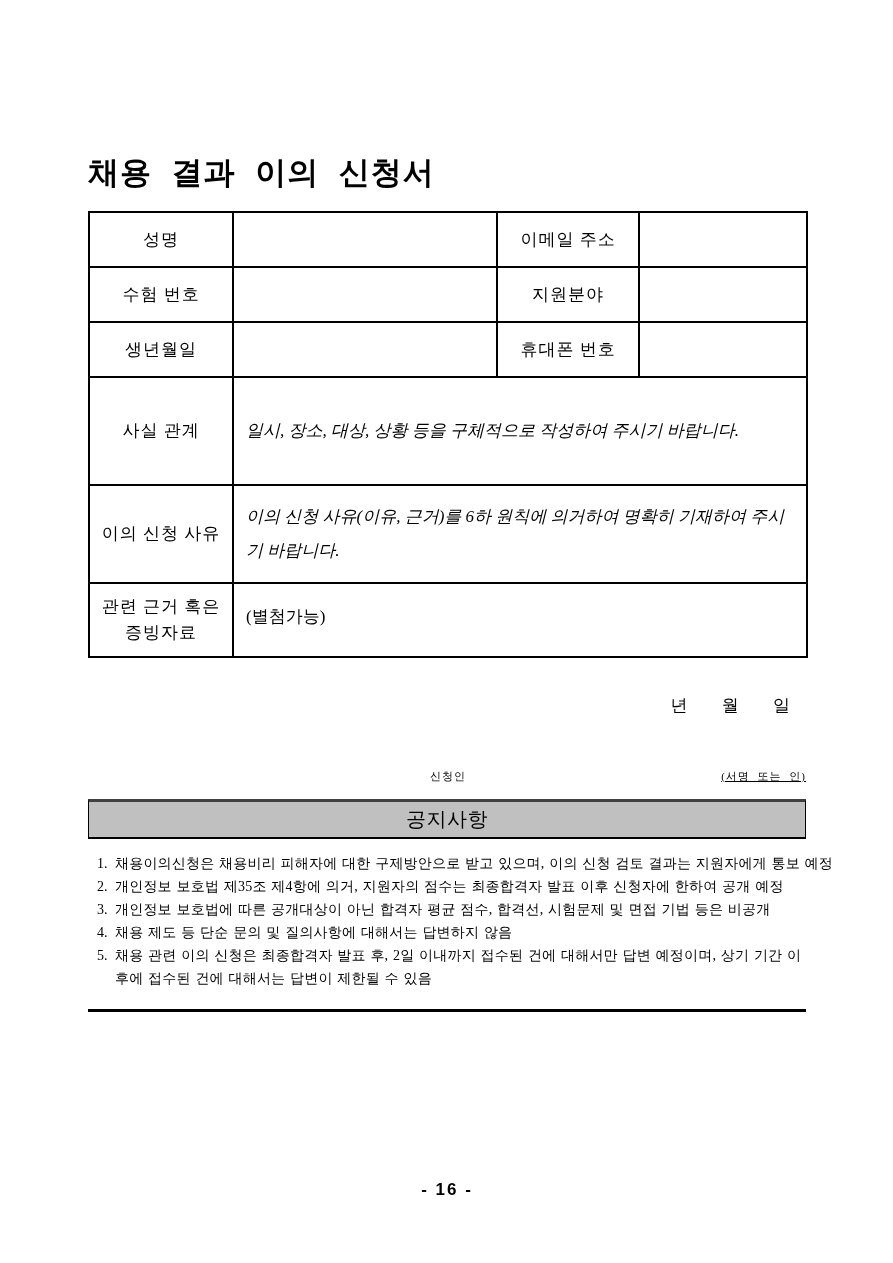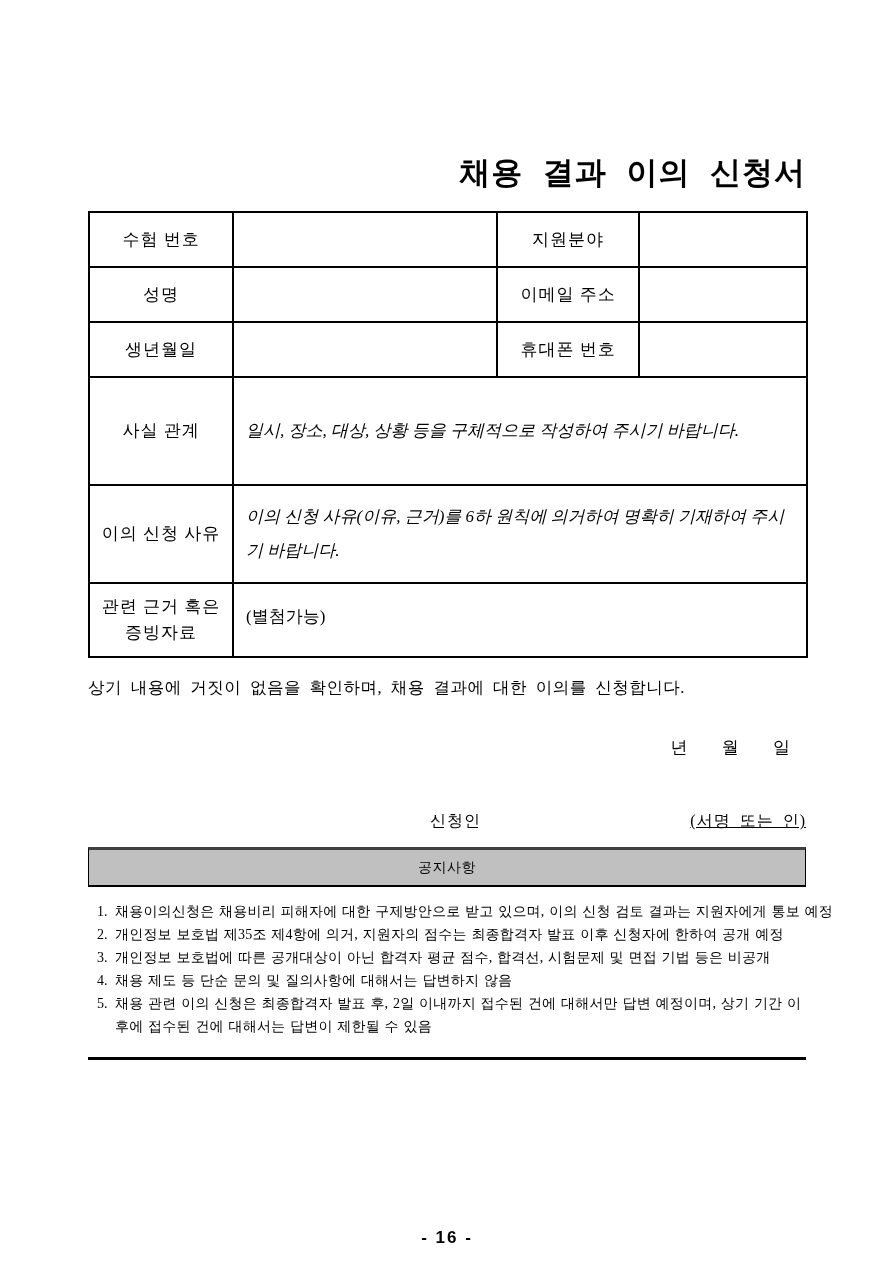--- a/index.html
+++ b/index.html
@@ -6,21 +6,21 @@
   html, body { width: 893px; height: 1263px; background: #ffffff; overflow: hidden; }
   .page {
     width: 893px; height: 1263px;
     padding: 0 87px 0 88px;
     font-family: "Liberation Serif", serif;
     color: #000;
     position: relative;
   }
   .title {
     margin-top: 155px;
-    text-align: right;
+    text-align: left;
     font-family: "Liberation Sans", sans-serif;
     font-weight: bold;
     font-size: 31px;
     letter-spacing: 1px;
     word-spacing: 10px;
     line-height: 36px;
   }
   table.form-table {
     margin-top: 20px;
     width: 718px;
@@ -62,42 +62,42 @@
     text-align: right;
     padding-right: 16px;
     font-size: 17px;
   }
   .date-line span { margin-left: 30px; }
   .sig-row {
     margin-top: 52px;
     display: flex;
     justify-content: space-between;
     align-items: baseline;
-    font-size: 16px;
+    font-size: 11px;
   }
   .sig-row .applicant { margin-left: 342px; letter-spacing: 1px; }
   .sig-row .sign-note { letter-spacing: 1px; word-spacing: 4px; text-decoration: underline; }
   .recipient {
     margin-top: 14px;
     font-size: 20px;
     letter-spacing: 1.5px;
     word-spacing: 5px;
   }
   .notice-bar {
     margin-top: 15px;
     width: 718px;
     height: 40px;
     background: #c0c0c0;
     border-top: 3px solid #404040;
     border-bottom: 2px solid #000;
     border-left: 1px solid #000;
     border-right: 1px solid #000;
     text-align: center;
     line-height: 35px;
-    font-size: 14px;
+    font-size: 20px;
     letter-spacing: 0.5px;
   }
   .notice-list {
     margin-top: 13px;
     padding-left: 9px;
     font-size: 14px;
     line-height: 23px;
   }
   .notice-item { display: flex; align-items: flex-start; }
   .notice-item .num { width: 18px; flex: 0 0 18px; }
@@ -127,29 +127,29 @@
 
   <table class="form-table">
     <colgroup>
       <col style="width:144px">
       <col style="width:264px">
       <col style="width:142px">
       <col style="width:168px">
     </colgroup>
     <tbody>
       <tr class="r-small">
+        <td class="lbl">성명</td>
+        <td class="val"></td>
+        <td class="lbl">이메일 주소</td>
+        <td class="val"></td>
+      </tr>
+      <tr class="r-small">
         <td class="lbl">수험 번호</td>
         <td class="val"></td>
         <td class="lbl">지원분야</td>
-        <td class="val"></td>
-      </tr>
-      <tr class="r-small">
-        <td class="lbl">성명</td>
-        <td class="val"></td>
-        <td class="lbl">이메일 주소</td>
         <td class="val"></td>
       </tr>
       <tr class="r-small">
         <td class="lbl">생년월일</td>
         <td class="val"></td>
         <td class="lbl">휴대폰 번호</td>
         <td class="val"></td>
       </tr>
       <tr class="r4">
         <td class="lbl">사실 관계</td>
@@ -159,21 +159,20 @@
         <td class="lbl">이의 신청 사유</td>
         <td class="val instr" colspan="3">이의 신청 사유(이유, 근거)를 6하 원칙에 의거하여 명확히 기재하여 주시기 바랍니다.</td>
       </tr>
       <tr class="r6">
         <td class="lbl">관련 근거 혹은 증빙자료</td>
         <td class="val instr" colspan="3">(별첨가능)</td>
       </tr>
     </tbody>
   </table>
 
-  <p class="declaration">상기 내용에 거짓이 없음을 확인하며, 채용 결과에 대한 이의를 신청합니다.</p>
 
   <div class="date-line">
     <span>년</span>
     <span>월</span>
     <span>일</span>
   </div>
 
   <div class="sig-row">
     <span class="applicant">신청인</span>
     <span class="sign-note">(서명 또는 인)</span>

